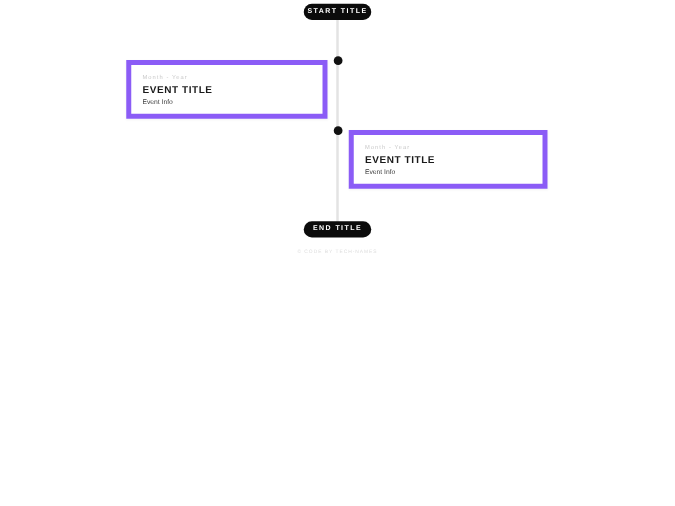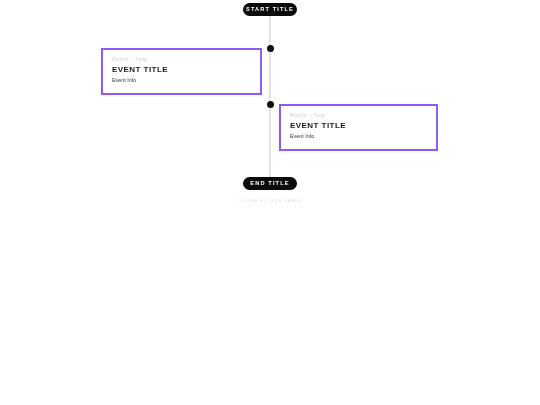--- a/index.html
+++ b/index.html
@@ -67,21 +67,21 @@
     background: #111111;
     left: 266.5px;
   }
   .dot-1 { top: 45px; }
   .dot-2 { top: 101px; }
 
   
   .card {
     position: absolute;
     background: #ffffff;
-    border: 2px solid #8b5cf6;
+    border: 4px solid #8b5cf6;
     box-shadow: 0 1px 2px rgba(0,0,0,0.05);
     box-sizing: border-box;
   }
   .card-left {
     left: 101px;
     top: 48px;
     width: 161px;
     height: 47px;
     padding: 7px 0 0 9px;
   }

